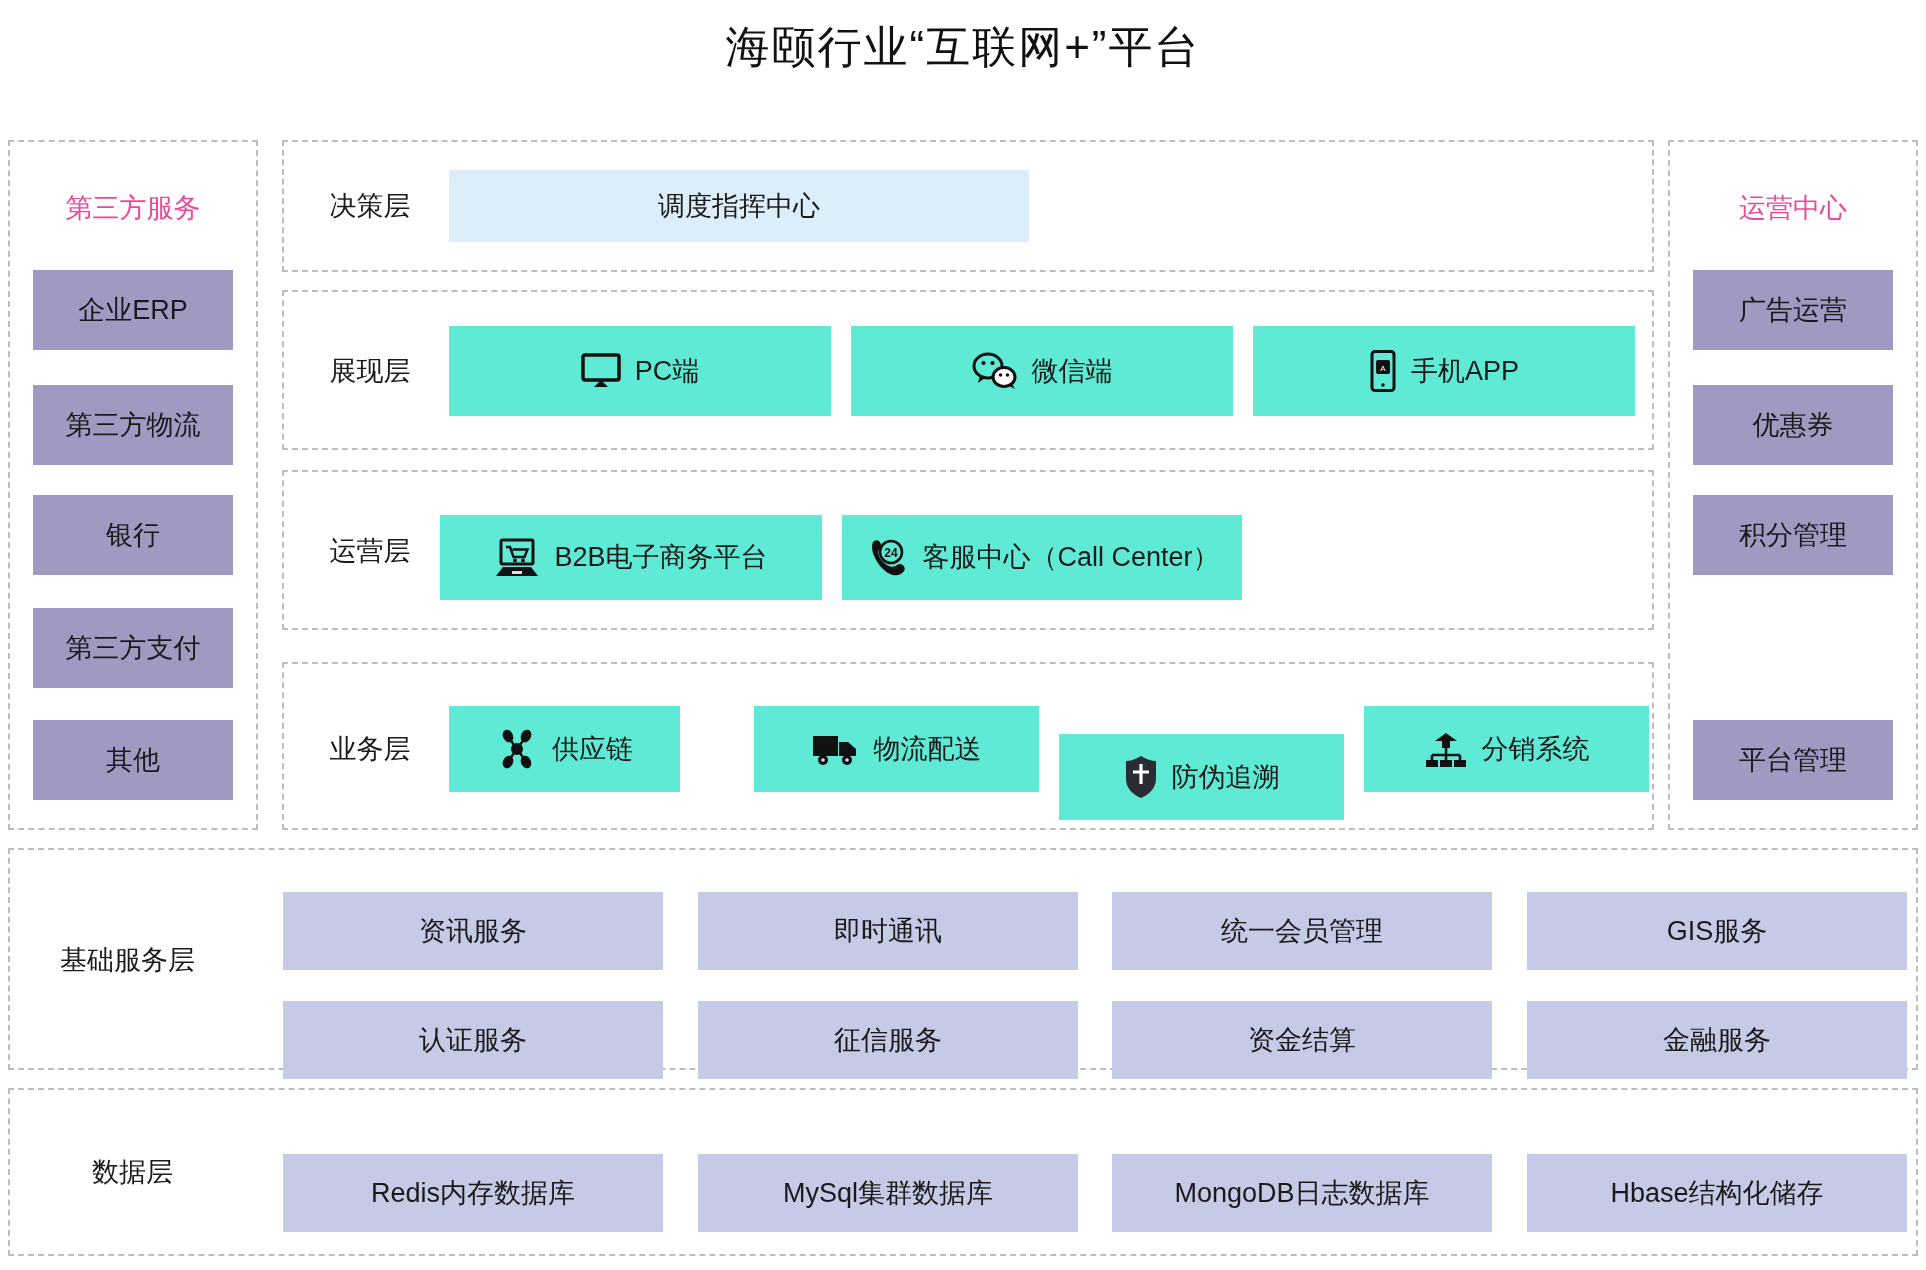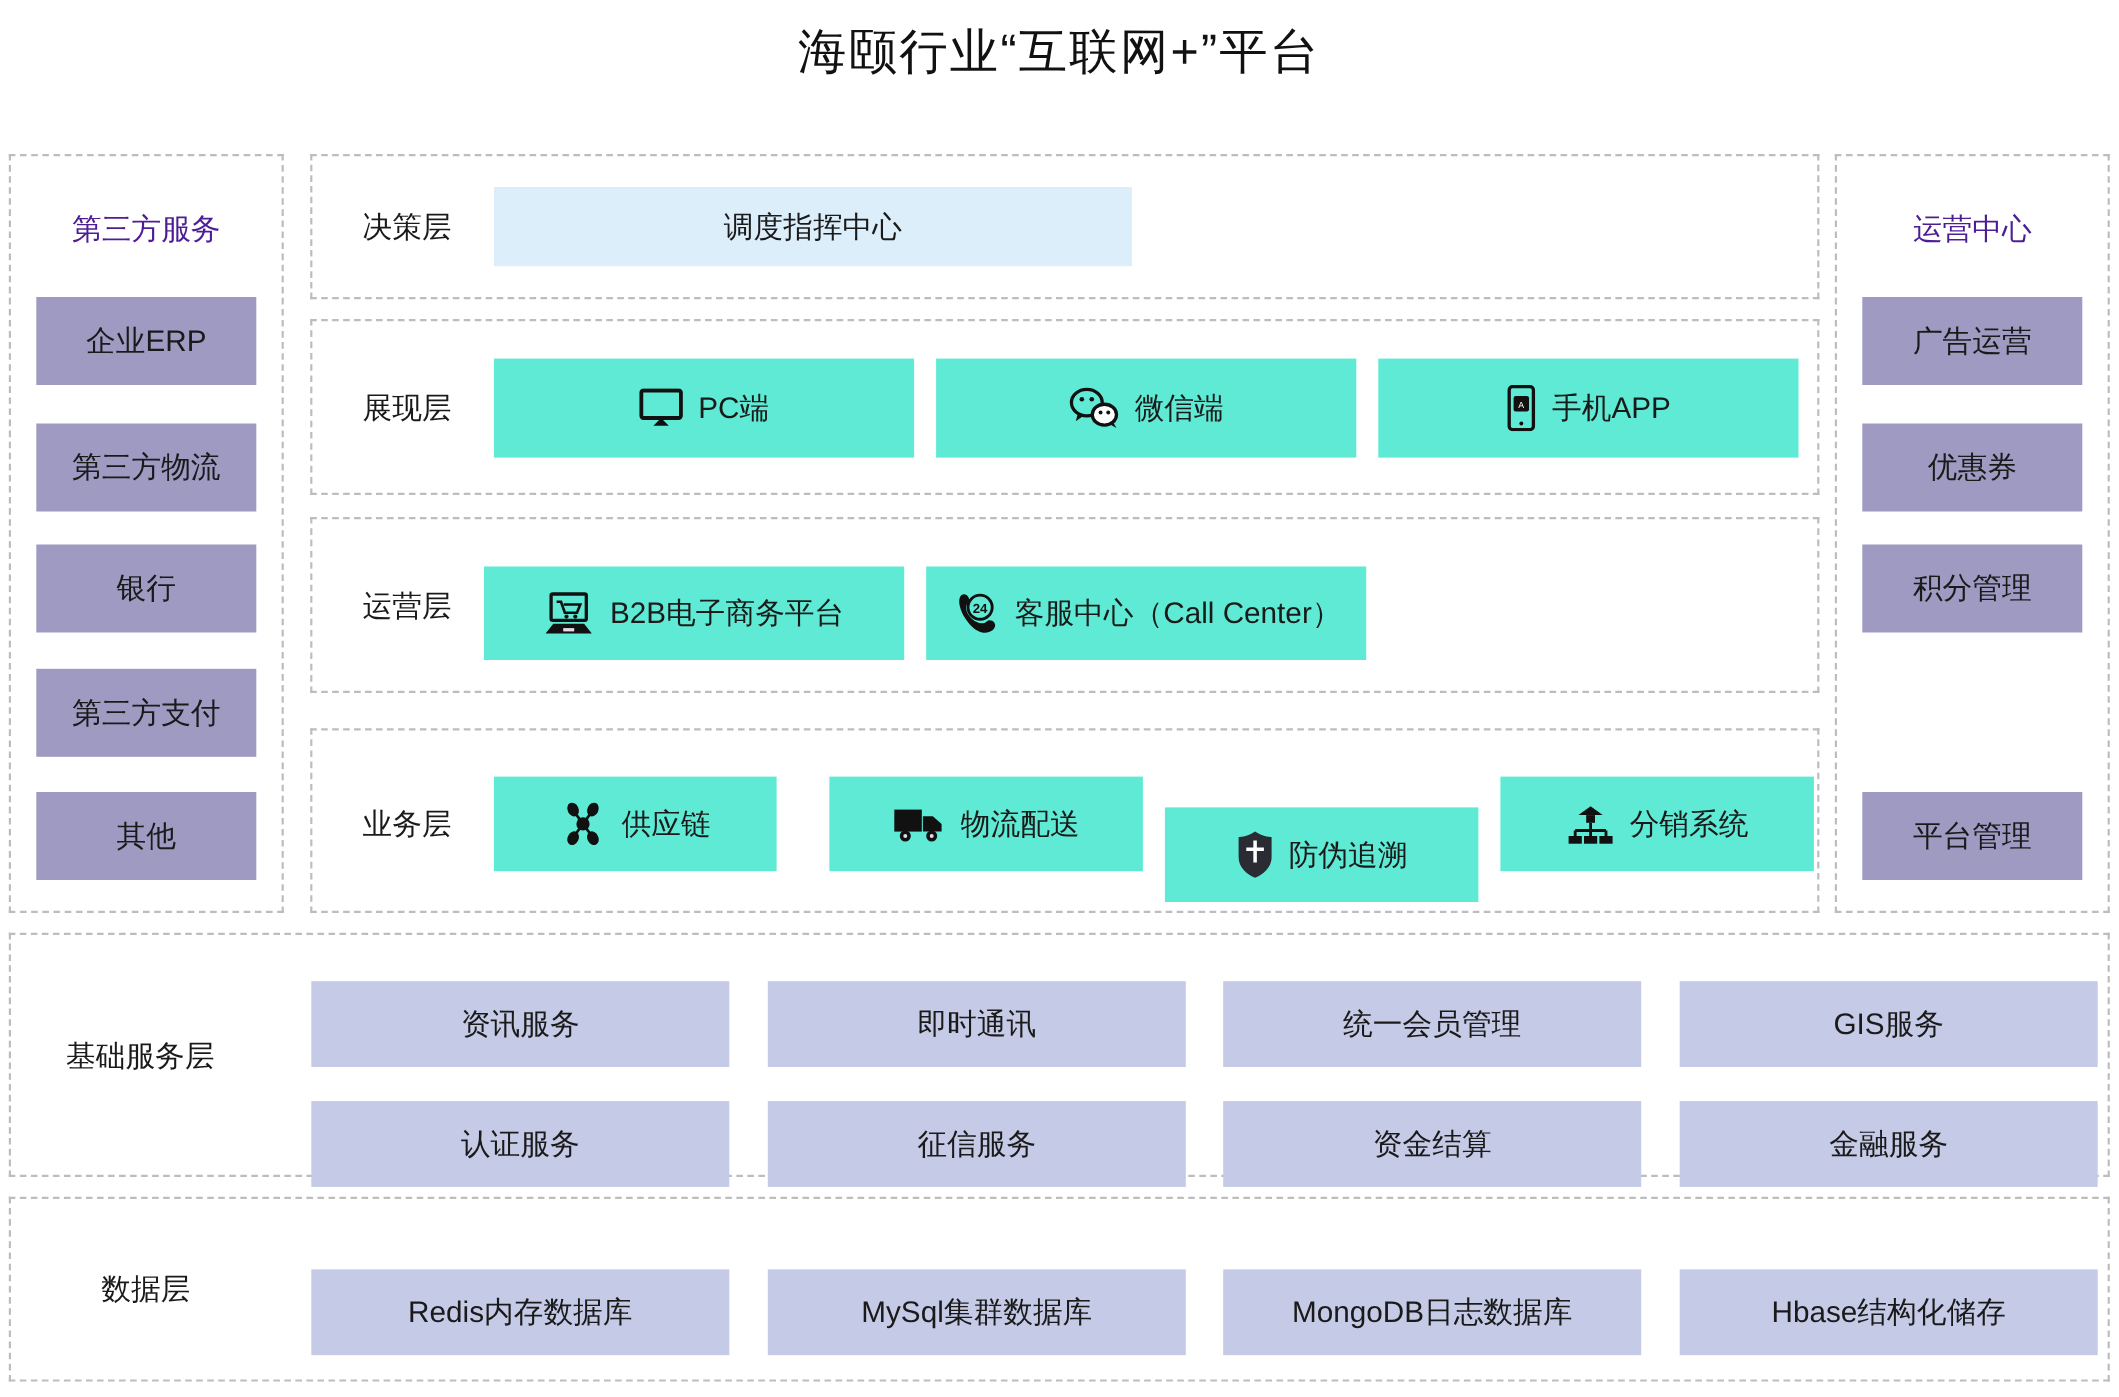--- a/index.html
+++ b/index.html
@@ -58,21 +58,21 @@
   .cell-purple { background: #9e9ac2; }
   .cell-blue2  { background: #c5cae6; margin-top: 20px; }
 
   .cell .lbl { line-height: 1; }
 
   
   .col-head {
     position: absolute;
     font-size: 27px;
     text-align: center;
-    color: #4c1d95;
+    color: #ec4899;
     white-space: nowrap;
   }
 
   
   .side-label {
     position: absolute;
     font-size: 27px;
     color: #1a1a1a;
     white-space: nowrap;
     display: flex;
@@ -204,21 +204,21 @@
       </svg>
     </span>
     <span class="lbl">客服中心（Call Center）</span>
   </div>
 
 
   <div class="dashed" style="left:282px; top:662px; width:1372px; height:168px;"></div>
 
   <div class="row-label" style="left:305px; top:718px; width:130px; height:62px;">业务层</div>
 
-  <div class="cell cell-pink" style="left:449px; top:706px; width:257px; height:86px;">
+  <div class="cell cell-pink" style="left:449px; top:706px; width:231px; height:86px;">
     <span class="icn">
       <svg width="42" height="42" viewBox="0 0 42 42">
         <circle cx="21" cy="21" r="6" fill="#111"></circle>
         <ellipse cx="12" cy="8" rx="5" ry="6.5" fill="#111" transform="rotate(-25 12 8)"></ellipse>
         <ellipse cx="30" cy="8" rx="5" ry="6.5" fill="#111" transform="rotate(25 30 8)"></ellipse>
         <ellipse cx="12" cy="34" rx="5" ry="6.5" fill="#111" transform="rotate(25 12 34)"></ellipse>
         <ellipse cx="30" cy="34" rx="5" ry="6.5" fill="#111" transform="rotate(-25 30 34)"></ellipse>
         <path d="M21 21 L13 10 M21 21 L29 10 M21 21 L13 32 M21 21 L29 32" stroke="#111" stroke-width="2.4"></path>
       </svg>
     </span>

